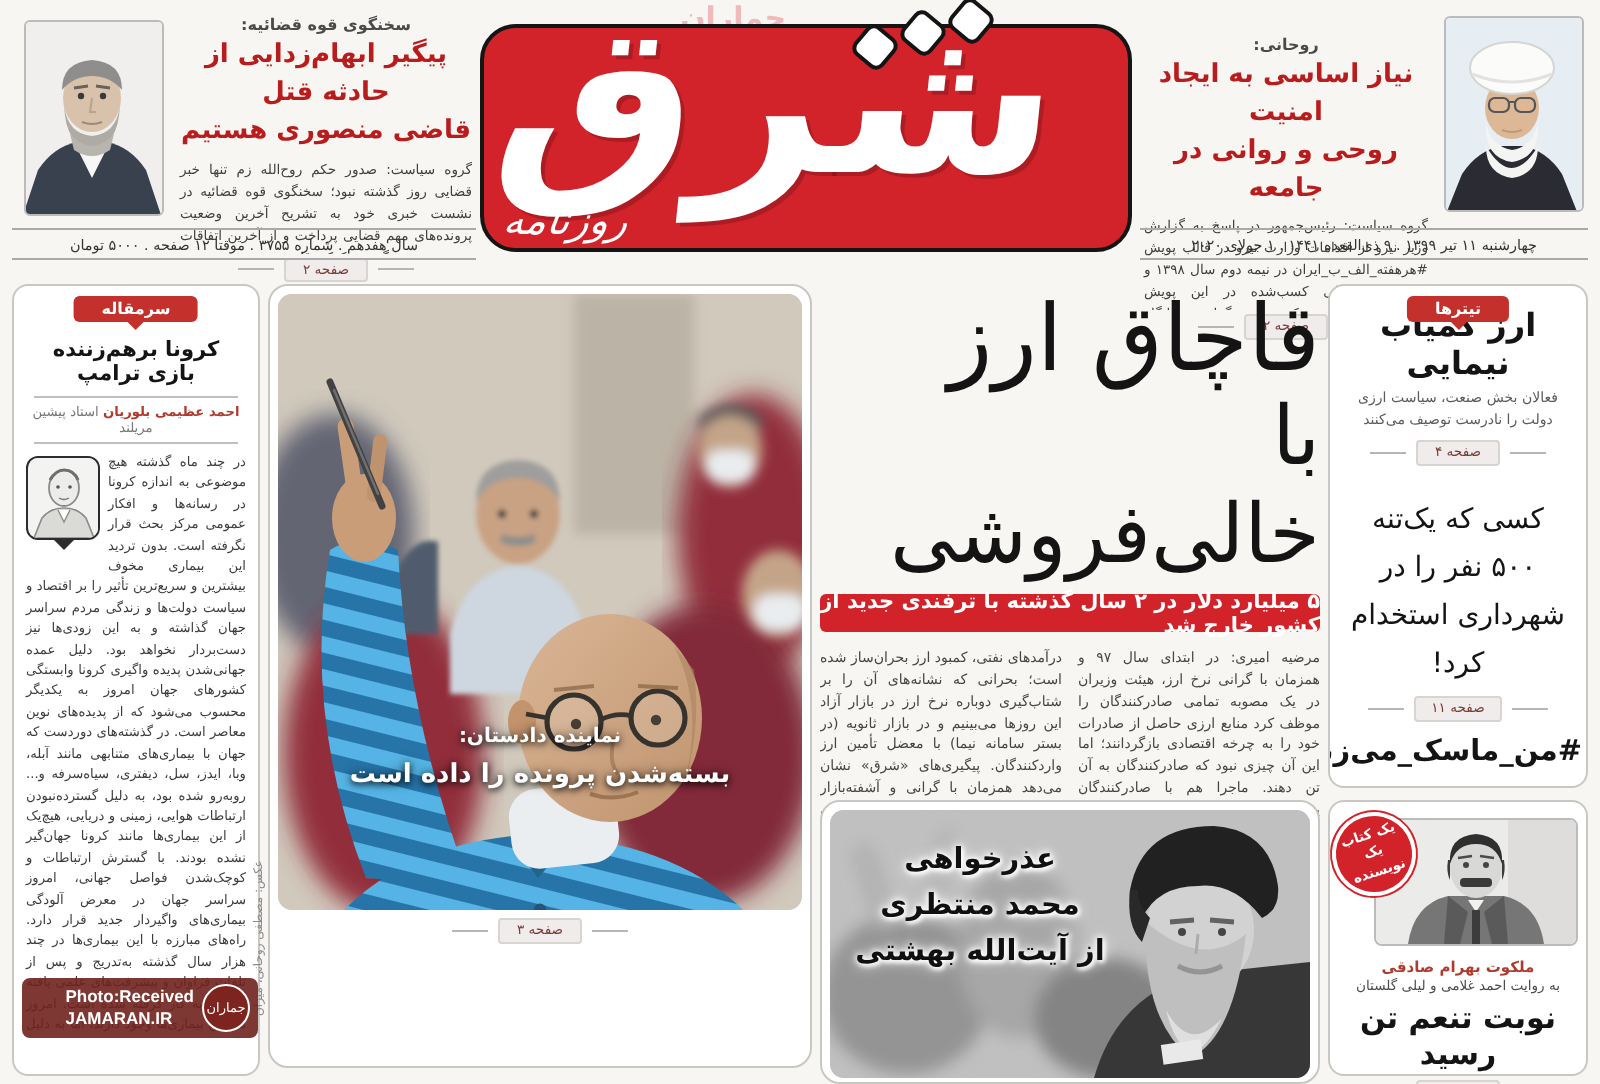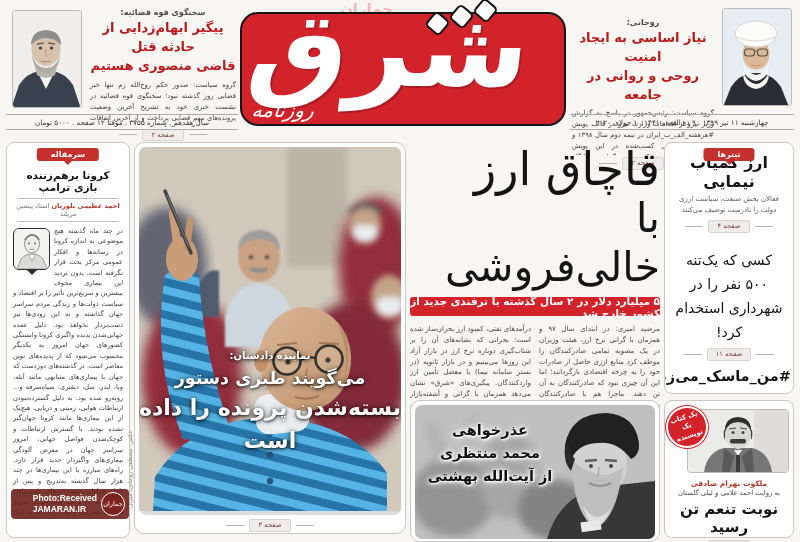--- a/index.html
+++ b/index.html
@@ -167,21 +167,21 @@
   <div class="jamaran">
     <div class="jam-logo">جماران</div>
     <div class="jam-text">
       <div>Photo:Received</div>
       <div>JAMARAN.IR</div>
     </div>
   </div>
 </div>
 
 <div class="abs photo-frame" style="left:134px; top:142px; width:272px; height:392px;">
-  <div class="photo-inner" style="height:368px;">
+  <div class="photo-inner" style="height:308px;">
     <svg viewBox="0 0 264 364" width="264" height="364" preserveAspectRatio="none">
       <defs>
         <filter id="b6">
             <feGaussianBlur stdDeviation="6"></feGaussianBlur>
           </filter>
         <filter id="b3">
             <feGaussianBlur stdDeviation="3"></feGaussianBlur>
           </filter>
         <filter id="b1">
             <feGaussianBlur stdDeviation="1.2"></feGaussianBlur>
@@ -247,22 +247,21 @@
         <circle cx="191" cy="213" r="2.6" fill="#40372e"></circle>
       <path d="M140 198 L160 196" stroke="#8a6844" stroke-width="2" opacity=".8"></path>
       <path d="M182 196 L202 197" stroke="#8a6844" stroke-width="2" opacity=".8"></path>
       <path d="M170 222 Q167 234 172 240" stroke="#a87f58" stroke-width="2" fill="none"></path>
       <path d="M158 250 Q170 254 182 249" stroke="#9c714b" stroke-width="2" fill="none"></path>
       <rect width="264" height="364" fill="#ffffff" opacity=".04"></rect>
     </svg>
 
     <div class="overlay-caption" style="bottom:58px;">
       <div style="font-size:10px; font-weight:bold; margin-bottom:4px;">نماینده دادستان:</div>
-      <div style="font-size:17.5px; font-weight:bold; line-height:1.5;">می‌گویند طبری دستور</div>
-      <div style="font-size:22px; font-weight:bold; line-height:1.5;">بسته‌شدن پرونده را داده است</div>
+      <div style="font-size:13px; font-weight:bold; line-height:1.5;">بسته‌شدن پرونده را داده است</div>
     </div>
   </div>
   <div class="pill-row" style="margin-top:4px;">
       <span class="dash"></span>
       <span class="pill">صفحه ۳</span>
       <span class="dash"></span>
     </div>
 </div>
 <div class="abs credit-vert" style="left:126px; top:430px; height:100px;">عکس: مصطفی روحانی، میزان</div>
 

